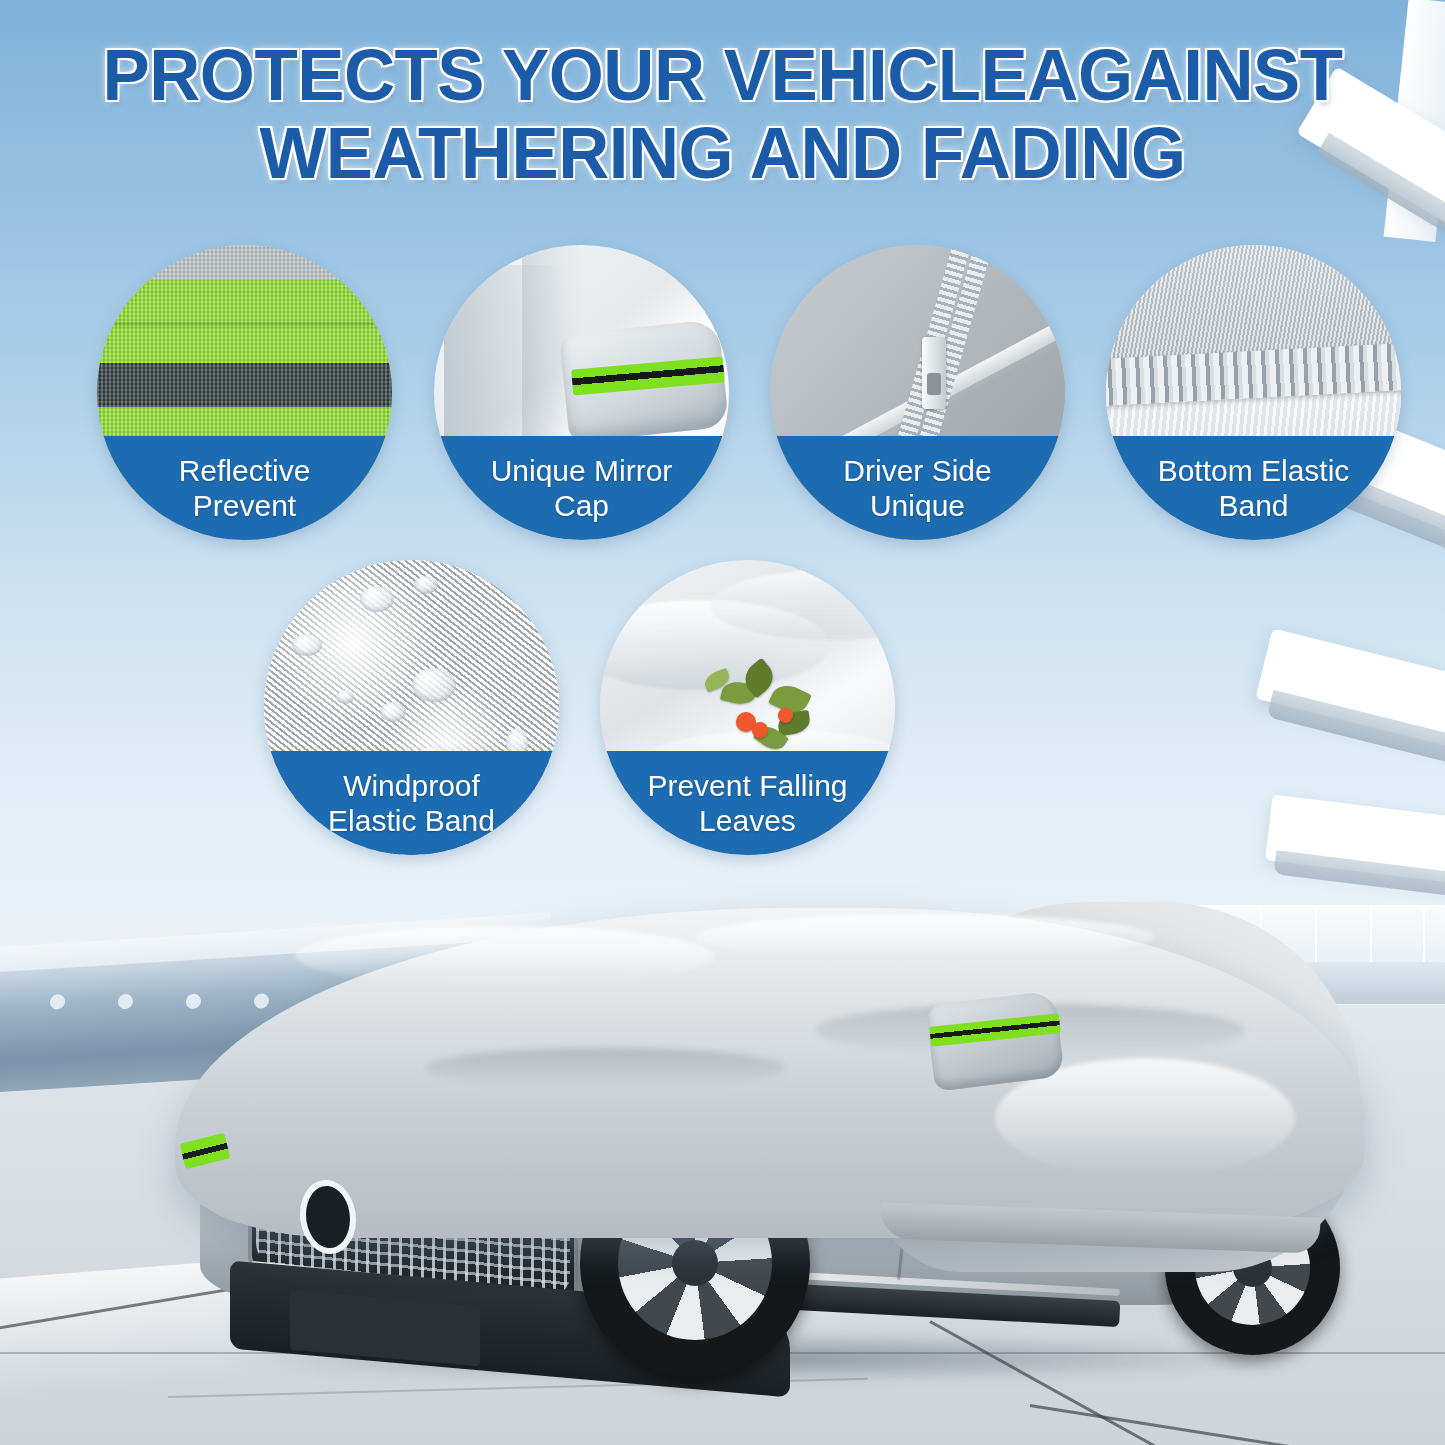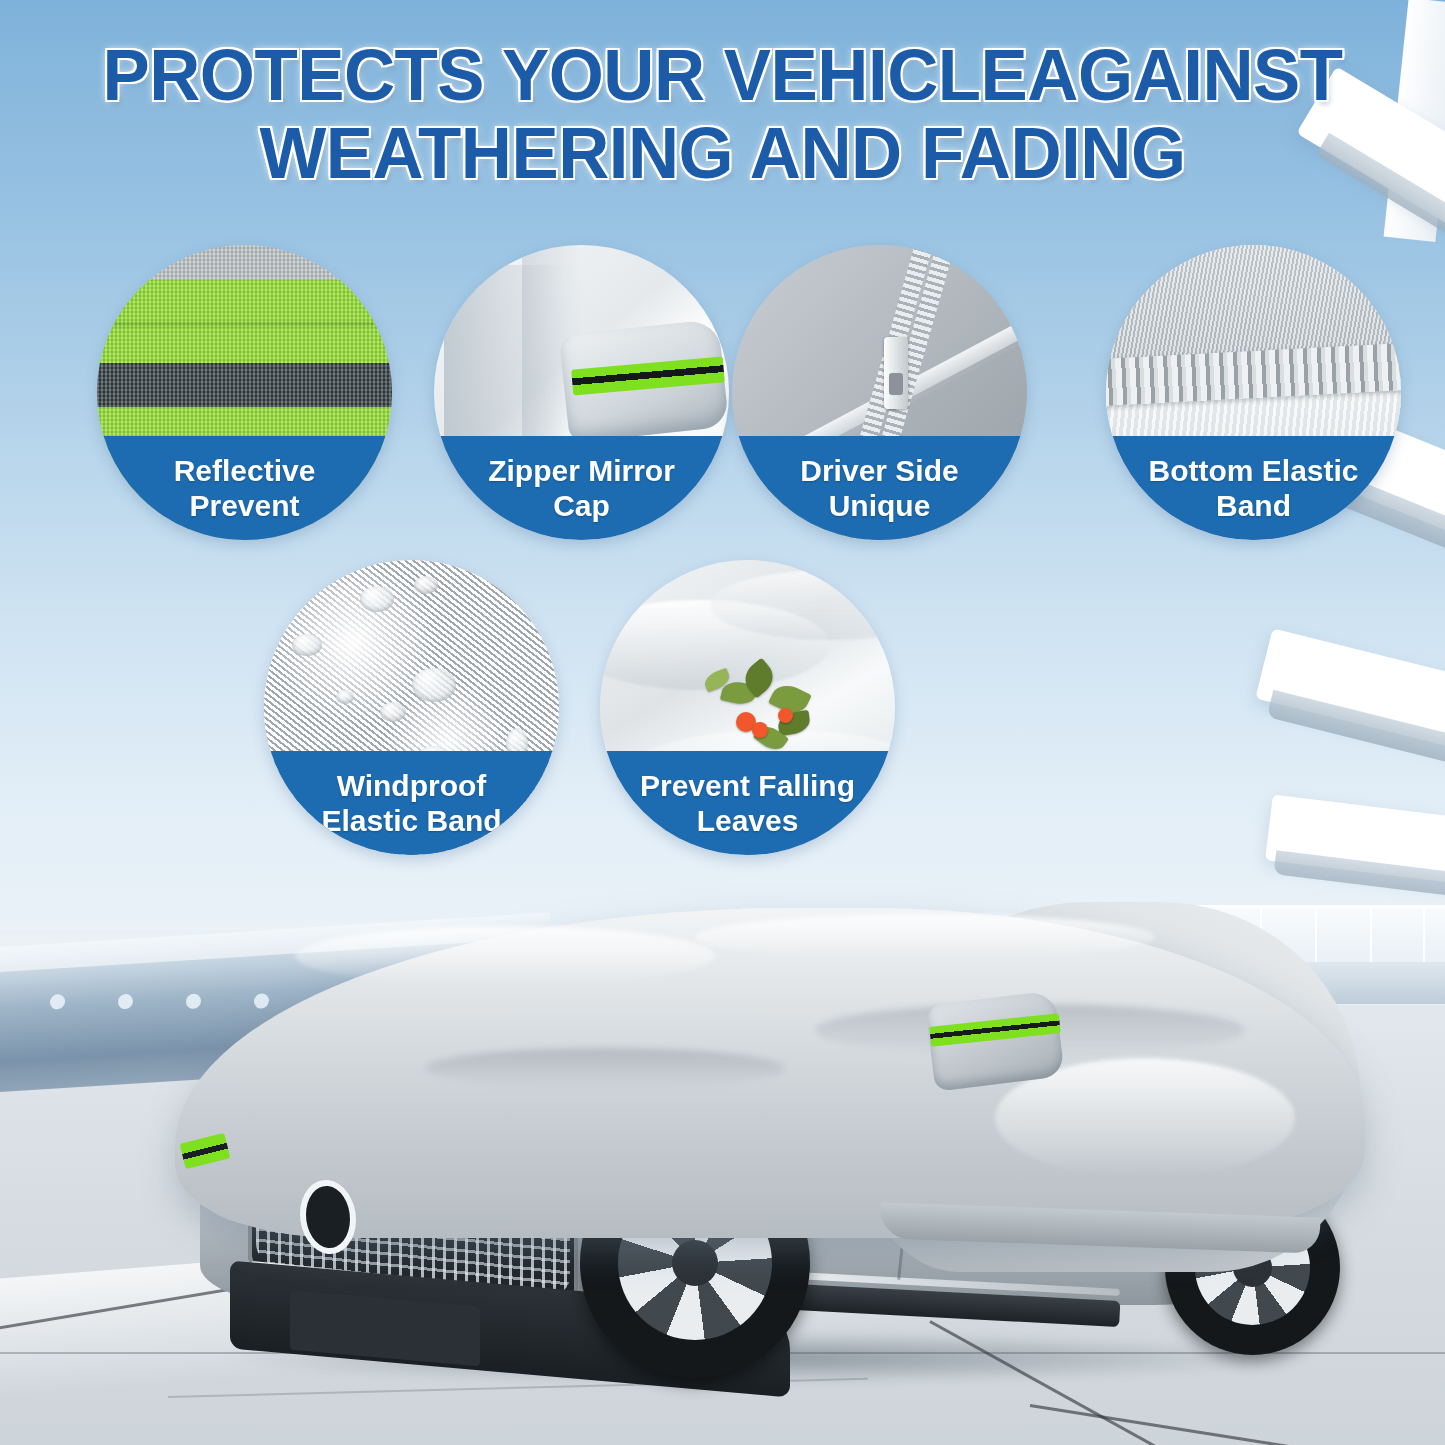--- a/index.html
+++ b/index.html
@@ -90,21 +90,21 @@
   
   .feature{
     position:absolute;width:295px;height:295px;border-radius:50%;
     overflow:hidden;box-shadow:0 5px 14px rgba(70,110,150,.26);
   }
   .feat-img{position:absolute;inset:0;}
   .feat-cap{
     position:absolute;left:0;bottom:0;width:100%;height:104px;
     background:#1d6bb0;color:#fff;
     display:flex;align-items:center;justify-content:center;text-align:center;
-    font-size:30px;line-height:35px;font-weight:700;
+    font-size:30px;line-height:35px;font-weight:400;
     text-shadow:0 1px 2px rgba(0,0,0,.22);
     padding:0 14px;box-sizing:border-box;
   }
 
   
   .img-reflective{
     background:
       linear-gradient(180deg,
         #b9bfc2 0%, #b9bfc2 12%,
         #8dd82a 12%, #92e02f 15%,
@@ -440,27 +440,27 @@
 
   <div class="feature" style="left:434px;top:245px;">
     <div class="feat-img img-mirror">
       <div class="mir-fold" style="left:10px;top:20px;width:120px;height:240px;"></div>
       <div class="mir-fold" style="left:88px;top:0px;width:60px;height:280px;opacity:.6;"></div>
       <div class="mir-pocket"></div>
       <div class="mir-stripe"></div>
     </div>
     <div class="feat-cap">
       <span>
-        <span>Zipper Mirror</span><br>
+        <span>Unique Mirror</span><br>
         <span>Cap</span>
       </span>
     </div>
   </div>
 
-  <div class="feature" style="left:732px;top:245px;">
+  <div class="feature" style="left:770px;top:245px;">
     <div class="feat-img img-zipper">
       <div class="zip-panelA"></div>
       <div class="zip-dark"></div>
       <div class="zip-panelB"></div>
       <div class="zip-tape"></div>
       <div class="zip-teeth"></div>
       <div class="zip-teeth t2"></div>
       <div class="zip-pull"></div>
       <div class="zip-pull-hole"></div>
     </div>

